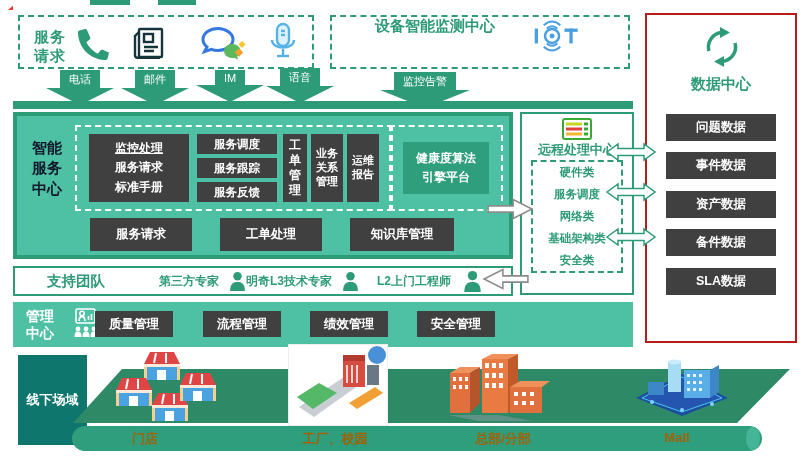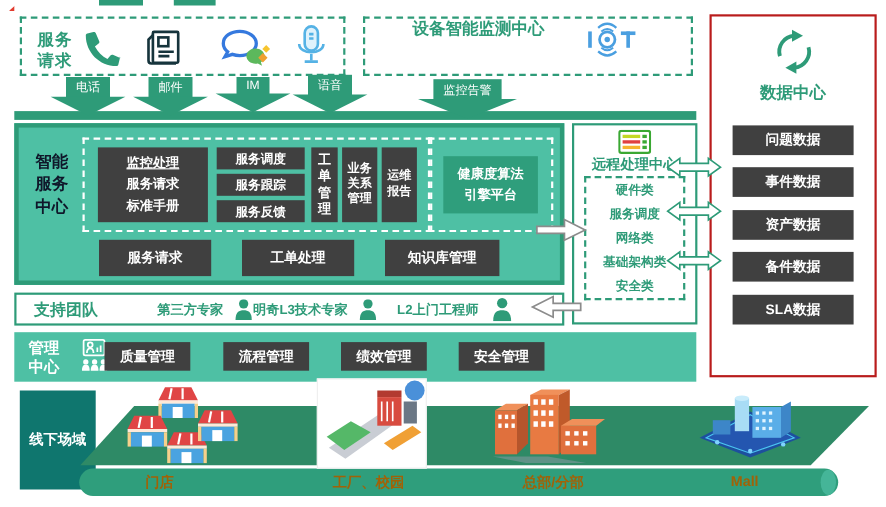--- a/index.html
+++ b/index.html
@@ -44,21 +44,21 @@
   .svc { width:80px; height:20px; font-size:11.5px; position:static; margin-bottom:4px; }
   .svc-col { position:absolute; left:120px; top:7px; }
   .vbox { top:7px; height:68px; font-size:12px; line-height:1.25; word-break:break-all; }
   .health { width:86px; height:52px; flex-direction:column; font-size:12px; line-height:1.6;
             position:static; background:#2f9e7c; color:#fff; font-weight:bold;
             display:flex; align-items:center; justify-content:center; }
   .action { top:102px; height:33px; font-size:12.5px; }
 
   
   .support { left:13px; top:266px; width:500px; height:30px; background:#fff;
-             border:2px solid #2e9b78; display:flex; align-items:center; padding-left:16px; }
+             border:2px solid #2e9b78; display:flex; align-items:center; padding-left:32px; }
   .support .t { font-size:14.5px; }
   .support .m { font-size:12px; }
 
   
   .remote { left:520px; top:112px; width:114px; height:183px; background:#fff; border:2px solid #2e9b78; }
   .remote .title { position:absolute; top:27px; width:100%; text-align:center; font-size:13px; }
   .remote .list { position:absolute; left:9px; top:46px; width:92px; height:113px;
                   border:2px dashed #2e9b78; display:flex; flex-direction:column;
                   justify-content:space-around; align-items:center; }
   .remote .list span { font-size:11.5px; }

